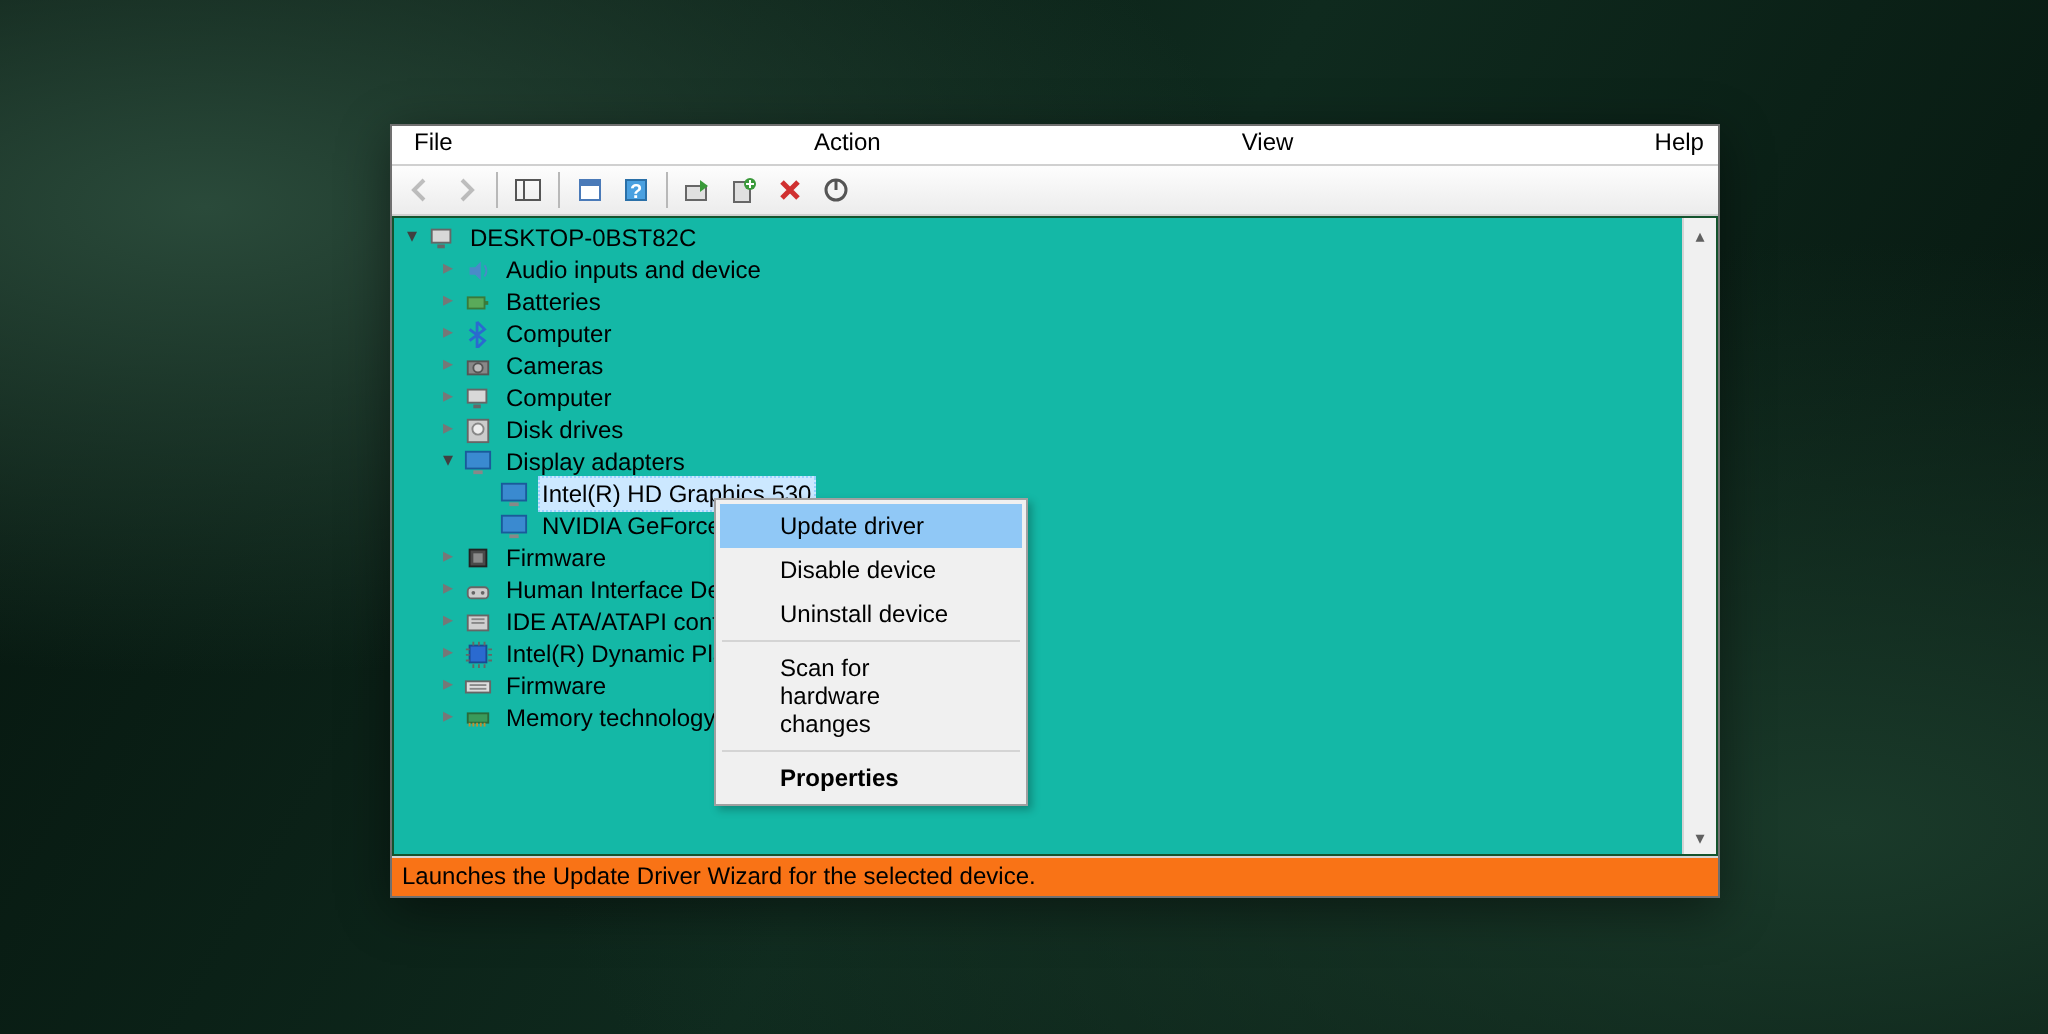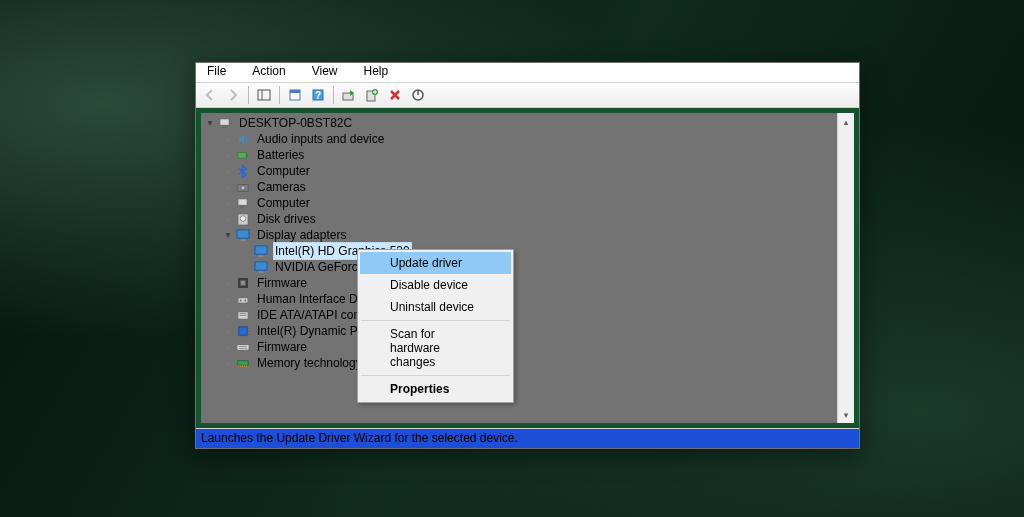--- a/index.html
+++ b/index.html
@@ -9,41 +9,41 @@
     radial-gradient(ellipse at 90% 80%, #1a3a2a 0%, transparent 50%),
     linear-gradient(120deg,#05140d,#0f2a1e,#05140d); }
   .window { position:absolute; left:195px; top:62px; width:665px; height:387px;
     background:#fff; border:1px solid #707070; box-shadow:0 6px 24px rgba(0,0,0,.45);
     display:flex; flex-direction:column; font-size:12px; color:#000; }
   .titlebar { height:28px; display:flex; align-items:center; padding-left:6px; }
   .titlebar .ico { width:16px; height:16px; margin-right:6px; display:flex;align-items:center;justify-content:center;}
   .title-text { flex:1; font-size:12px; }
   .winbtns { display:flex; height:100%; }
   .winbtn { width:44px; display:flex; align-items:center; justify-content:center; }
-  .menubar { height:19px; display:flex; gap:12px; padding-left:4px; border-bottom:1px solid transparent; font-size:12px;}
+  .menubar { height:19px; display:flex; gap:12px; padding-left:4px; border-bottom:1px solid transparent; font-size:12px;justify-content:space-between;}
   .menubar span { padding:1px 7px; }
   .toolbar { height:26px; border-top:1px solid #d0d0d0; border-bottom:1px solid #d0d0d0;
     background:linear-gradient(#fdfdfd,#ececec); display:flex; align-items:center; padding:0 3px; gap:1px;}
   .tbtn { width:22px; height:22px; display:flex; align-items:center; justify-content:center; border:1px solid transparent;}
   .tbtn.disabled { opacity:.35; }
   .sep { width:1px; height:18px; background:#b8b8b8; margin:0 3px; }
-  .treewrap { flex:1; display:flex; border:5px solid #14532d; margin:0; overflow:hidden; background:#737373; position:relative;}
+  .treewrap { flex:1; display:flex; border:1px solid #14532d; margin:0; overflow:hidden; background:#14b8a6; position:relative;}
   .tree { flex:1; padding:2px 0 0 2px; overflow:hidden; font-size:12px; user-select:none;}
   .sbar { width:17px; background:#f0f0f0; border-left:1px solid #d4d4d4; display:flex; flex-direction:column; align-items:center;}
   .sbar .arr { height:17px; width:100%; display:flex;align-items:center;justify-content:center;color:#606060;font-size:9px;}
   .row { display:flex; align-items:center; height:16px; line-height:16px; white-space:nowrap;}
   .row.selected .lbl { background:#cce8ff; border:1px dotted #99d1ff; padding:0 1px;}
   .chev { width:14px; display:inline-flex; justify-content:center; color:#777; font-size:10px;}
   .chev.open::before { content:"▾"; color:#404040; }
   .chev.closed::before { content:"▸"; }
   .chev.none::before { content:""; }
   .nic { width:16px; height:16px; margin-right:4px; display:inline-flex;align-items:center;justify-content:center;}
   .lbl { padding:0 2px; }
   .indent { display:inline-block; }
-  .status { height:20px; border-top:1px solid #d4d4d4; background:#1d4ed8; padding:2px 5px; font-size:12px;}
+  .status { height:20px; border-top:1px solid #d4d4d4; background:#f97316; padding:2px 5px; font-size:12px;}
   .ctxmenu { position:absolute; left:357px; top:249px; width:157px; background:#f0f0f0;
     border:1px solid #a0a0a0; box-shadow:2px 2px 4px rgba(0,0,0,.25); padding:2px; font-size:12px; z-index:10;}
   .ctxitem { padding:4px 24px 4px 30px; }
   .ctxitem.hl { background:#90c8f6; }
   .ctxitem.bold { font-weight:600; }
   .ctxsep { height:1px; background:#d4d4d4; margin:2px 1px; }
   svg { display:block; }
 </style>
 </head>
 <body>

